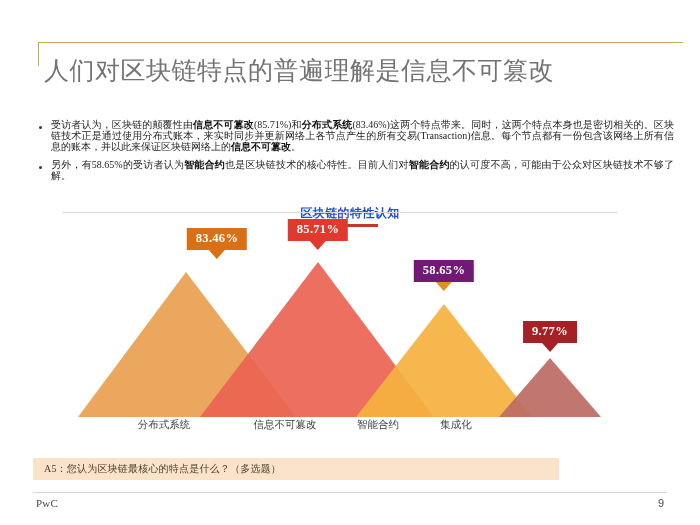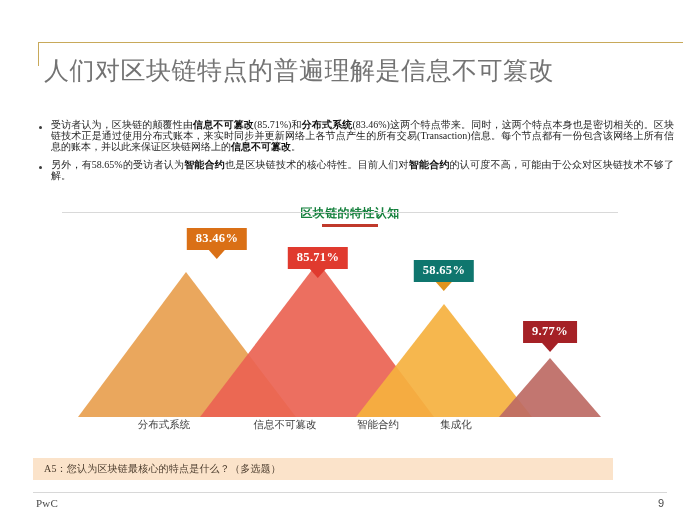--- a/index.html
+++ b/index.html
@@ -40,21 +40,21 @@
   .bullet:before{
     content:"";position:absolute;left:3px;top:7px;
     width:3px;height:3px;background:#3a3a3a;border-radius:50%;
   }
   .bullet b{font-weight:bold;color:#111;}
 
   
   .chart-wrap{position:absolute;left:0;top:205px;width:700px;height:250px;}
   .chart-title{
     position:absolute;left:0;top:0;width:700px;text-align:center;
-    font-size:12px;font-weight:bold;color:#15803d;letter-spacing:.4px;
+    font-size:12px;font-weight:bold;color:#1d4ed8;letter-spacing:.4px;
   }
   .chart-title-underline{
     position:absolute;left:50%;top:19px;margin-left:-28px;
     width:56px;height:3px;background:#c0392b;
   }
   .plot{position:absolute;left:0;top:0;width:700px;height:250px;}
   .plot svg{display:block;}
 
   
   .axis-line{
@@ -83,21 +83,21 @@
     white-space:nowrap;
   }
   .callout .tail{
     display:block;margin:0 auto;width:0;height:0;
     border-left:8px solid transparent;
     border-right:8px solid transparent;
   }
 
   
   .footnote{
-    position:absolute;left:33px;top:458px;width:580px;height:22px;
+    position:absolute;left:33px;top:458px;width:526px;height:22px;
     background:#fbe3ca;
     display:flex;align-items:center;
     padding-left:11px;box-sizing:border-box;
   }
   .footnote span{
     font-size:10px;color:#4a3b2c;letter-spacing:.2px;
   }
 
   
   .footer-rule{
@@ -151,26 +151,26 @@
     <div class="cat" style="left:164px;">分布式系统</div>
     <div class="cat" style="left:285px;">信息不可篡改</div>
     <div class="cat" style="left:378px;">智能合约</div>
     <div class="cat" style="left:456px;">集成化</div>
   </div>
 
   <div class="callout" style="left:186px;top:228px;margin-left:31px;">
     <span class="box" style="background: rgb(218, 112, 22);">83.46%</span>
     <span class="tail" style="border-top: 9px solid rgb(218, 112, 22);"></span>
   </div>
-  <div class="callout" style="left:318px;top:219px;margin-top:28px;">
+  <div class="callout" style="left:318px;top:219px;">
     <span class="box" style="background: rgb(224, 58, 46);">85.71%</span>
     <span class="tail" style="border-top: 9px solid rgb(224, 58, 46);"></span>
   </div>
   <div class="callout" style="left:444px;top:260px;">
-    <span class="box" style="background: #0f766e;">58.65%</span>
+    <span class="box" style="background: #701a75;">58.65%</span>
     <span class="tail" style="border-top: 9px solid rgb(224, 147, 28);"></span>
   </div>
   <div class="callout" style="left:550px;top:321px;font-family:Liberation Serif, serif;">
     <span class="box" style="background: rgb(165, 33, 38);">9.77%</span>
     <span class="tail" style="border-top: 9px solid rgb(165, 33, 38);"></span>
   </div>
 
   <div class="footnote">
     <span>A5：您认为区块链最核心的特点是什么？（多选题）</span>
   </div>

